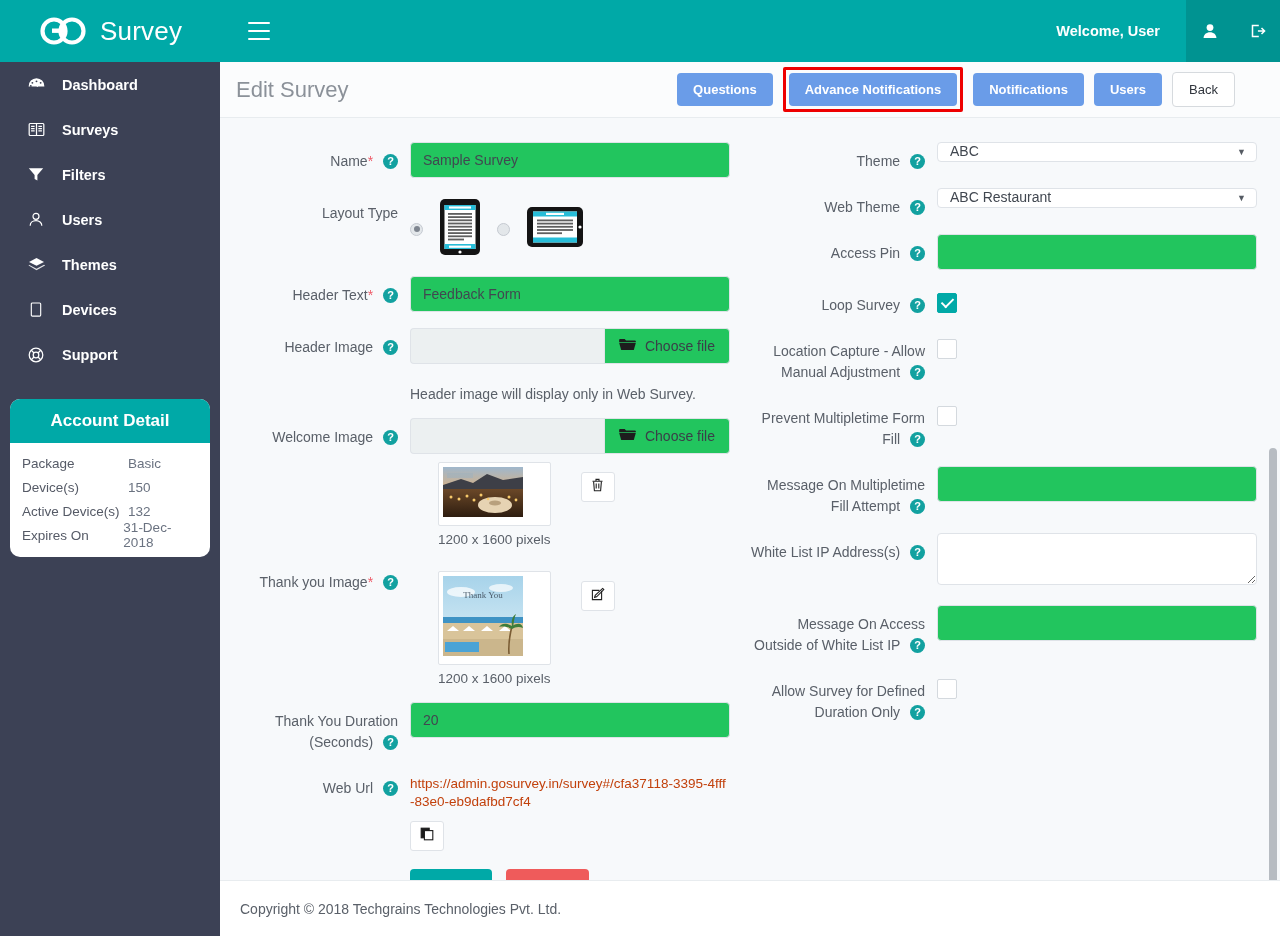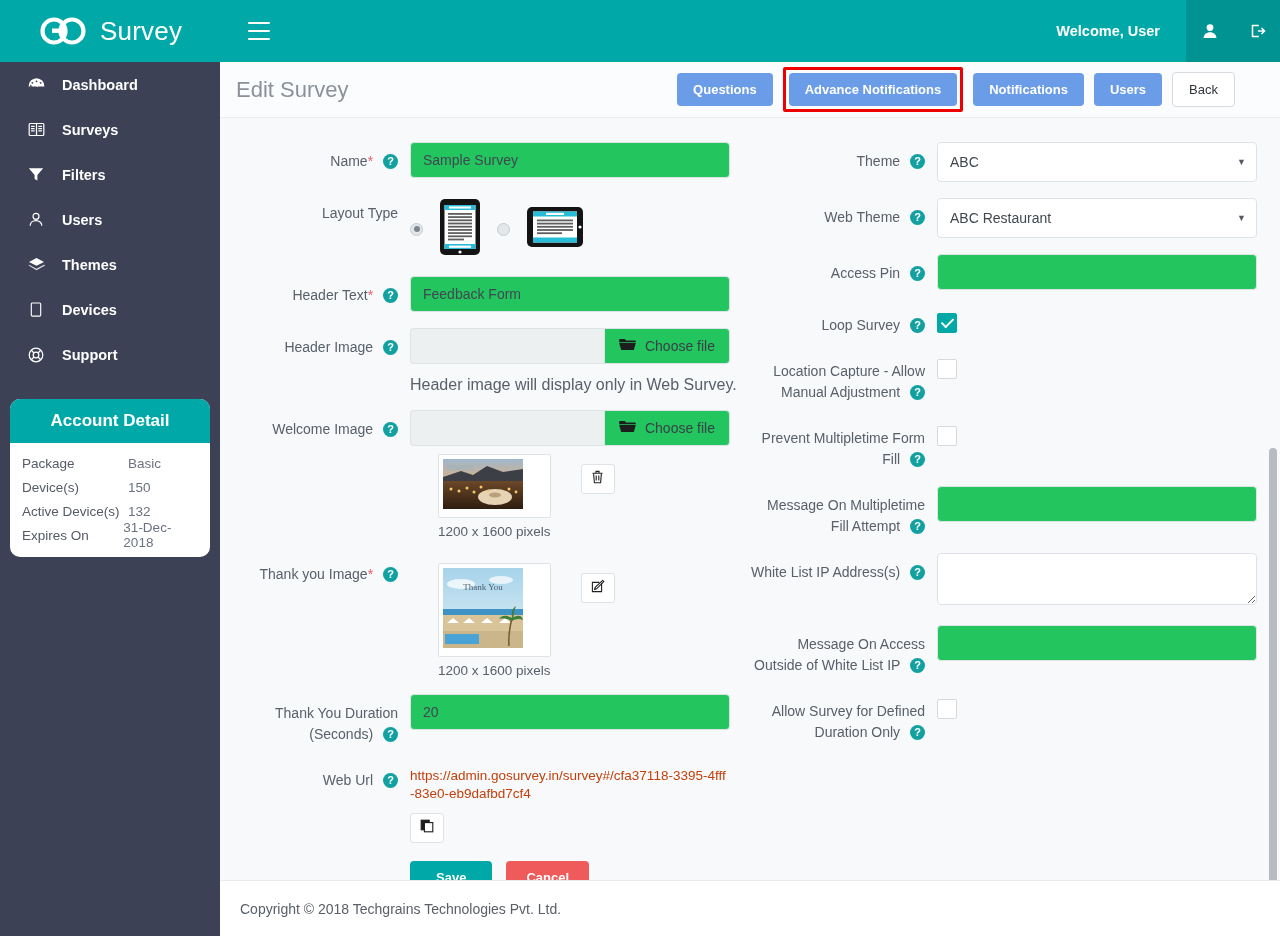--- a/index.html
+++ b/index.html
@@ -120,23 +120,23 @@
   .fcontrol { margin-left: 12px; }
 
   .inp {
     width: 320px; height: 36px; border: 1px solid #dfe3e8;
     border-radius: 4px; background: #22c55e; padding: 0 12px;
     font-family: "Liberation Sans", sans-serif; font-size: 14px; color: #414750;
     outline: none;
   }
   .col-r .inp { width: 320px; }
   .sel {
-    width: 320px; height: 40px; border: 1px solid #dfe3e8; border-radius: 4px;
+    width: 320px; height: 20px; border: 1px solid #dfe3e8; border-radius: 4px;
     background: #ffffff; padding: 0 12px; font-size: 14px; color: #414750;
-    display: flex; align-items: center; cursor: pointer; position: relative;
+    display: flex; align-items: flex-start; cursor: pointer; position: relative;
   }
   .sel .caret {
     position: absolute; right: 10px; top: 50%; transform: translateY(-50%);
     font-size: 9px; color: #555b63;
   }
   .ta {
     width: 320px; height: 52px; border: 1px solid #dfe3e8; border-radius: 4px;
     background: #ffffff; resize: both; outline: none;
     font-family: "Liberation Sans", sans-serif; font-size: 14px; padding: 6px 10px;
   }
@@ -144,21 +144,21 @@
   .file-row { display: flex; width: 320px; }
   .file-name {
     flex: 1; height: 36px; border: 1px solid #dfe3e8; border-right: none;
     border-radius: 4px 0 0 4px; background: #ecf0f1;
   }
   .file-btn {
     height: 36px; border: 1px solid #dfe3e8; border-radius: 0 4px 4px 0;
     background: #22c55e; display: flex; align-items: center; gap: 9px;
     padding: 0 14px; cursor: pointer; font-size: 14px; color: #3a4048;
   }
-  .hint { font-size: 16px; color: #5a6069; margin-top: 12px; }
+  .hint { font-size: 14px; color: #5a6069; margin-top: 22px; }
 
   .layout-opts { display: flex; align-items: center; gap: 16px; padding-top: 4px; }
   .radio {
     width: 13px; height: 13px; border-radius: 50%;
     border: 1px solid #c5cad1; background: #e3e7ea;
     display: flex; align-items: center; justify-content: center; cursor: pointer; flex: none;
   }
   .radio.on::after {
     content: ""; width: 6px; height: 6px; border-radius: 50%; background: #7e858f;
   }

